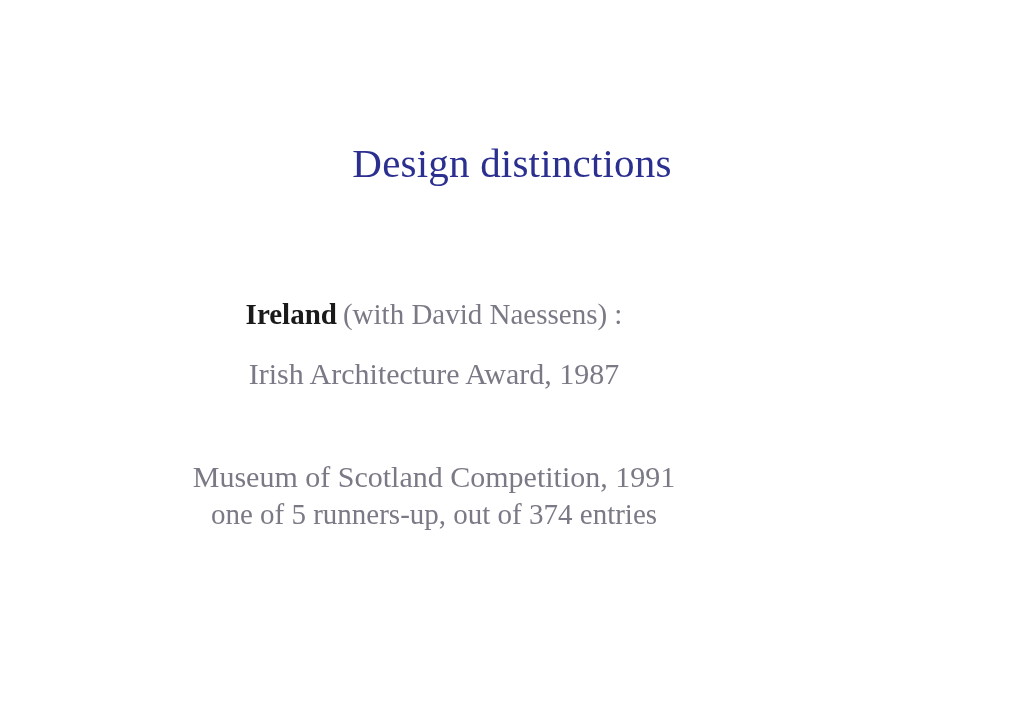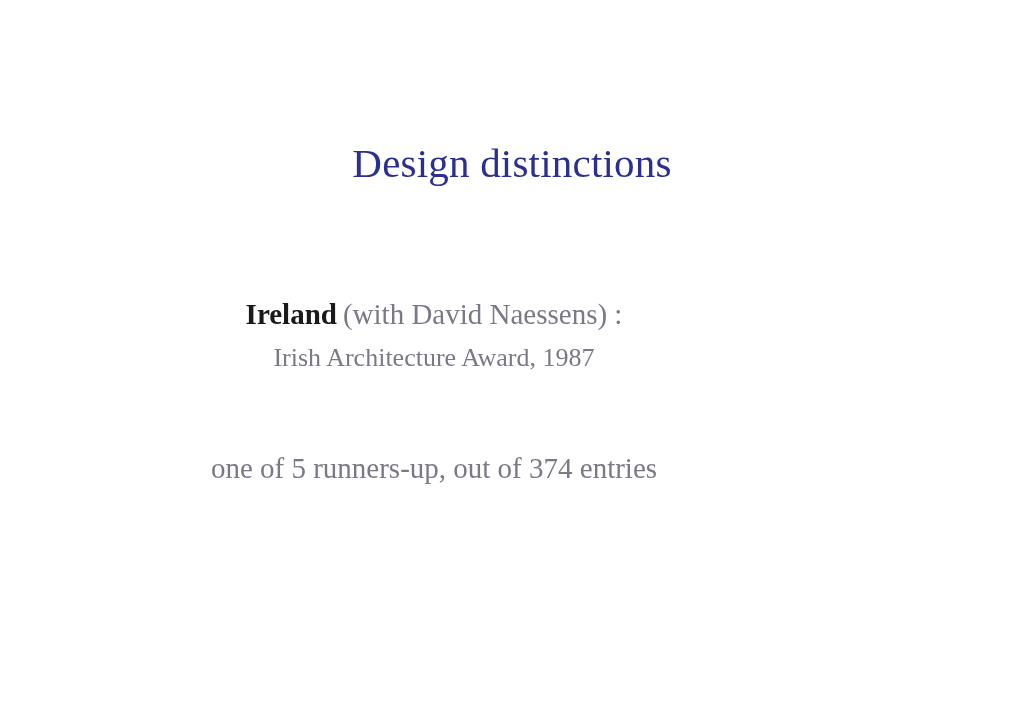--- a/index.html
+++ b/index.html
@@ -45,22 +45,22 @@
   }
   .line {
     line-height: 1.28;
     font-size: 30px;
     white-space: nowrap;
   }
   .line-1 {
     font-size: 29px;
   }
   .line-2 {
-    font-size: 26px;
-    margin-top: 8px;
+    font-size: 30px;
+    margin-top: 22px;
   }
   .line-3 {
     font-size: 29px;
   }
   .line-4 {
     font-size: 30px;
     margin-top: 8px;
   }
   .line-5 {
     font-size: 29px;
@@ -84,16 +84,17 @@
   <div class="slide-title">Design distinctions</div>
 
   <div class="body-block block-ireland">
     <div class="line line-1">
       <span class="country">Ireland</span><span class="country-spacer"></span><span>(with David Naessens) :</span>
     </div>
     <div class="line line-2">Irish Architecture Award, 1987</div>
   </div>
 
   <div class="body-block block-uk">
+    <div class="line line-4">Museum of Scotland Competition, 1991</div>
     <div class="line line-5">one of 5 runners-up, out of 374 entries</div>
   </div>
 
 </div>
 
 </body></html>

